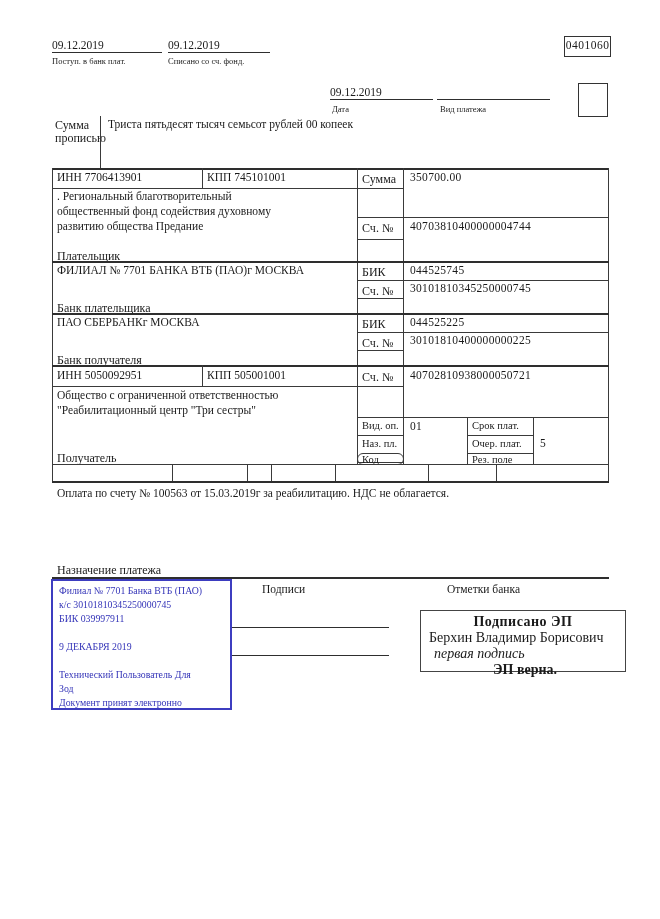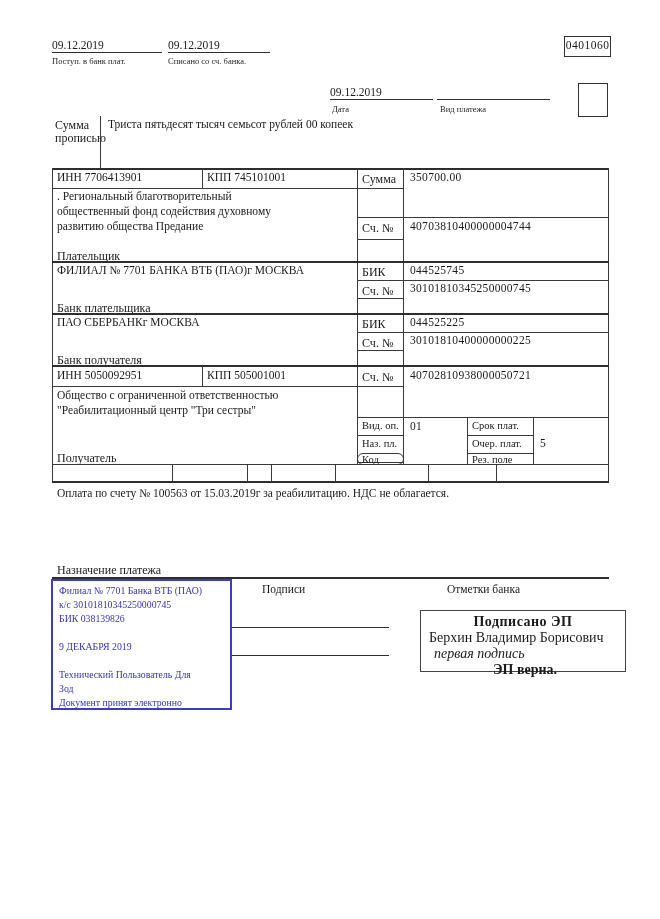--- a/index.html
+++ b/index.html
@@ -37,21 +37,21 @@
 <div id="page">
 
   <div class="ubox" style="left:52px;top:35px;width:110px;height:17px;">
     <span class="t" style="position:static;">09.12.2019</span>
   </div>
   <div class="small" style="left:52px;top:56px;">Поступ. в банк плат.</div>
 
   <div class="ubox" style="left:168px;top:35px;width:102px;height:17px;">
     <span class="t" style="position:static;">09.12.2019</span>
   </div>
-  <div class="small" style="left:168px;top:56px;">Списано со сч. банка.</div>
+  <div class="small" style="left:168px;top:56px;">Списано со сч. фонд.</div>
 
   <div class="codebox" style="left:564px;top:36px;width:47px;height:21px;">0401060</div>
 
 
   <div class="ubox" style="left:330px;top:82px;width:103px;height:17px;">
     <span class="t" style="position:static;">09.12.2019</span>
   </div>
   <div class="small" style="left:332px;top:104px;">Дата</div>
 
   <div class="ubox" style="left:437px;top:82px;width:113px;height:17px;"></div>
@@ -142,21 +142,21 @@
   <div class="t" style="left:57px;top:487px;">Оплата по счету № 100563 от 15.03.2019г за реабилитацию. НДС не облагается.</div>
   <div class="lab" style="left:57px;top:563px;">Назначение платежа</div>
   <div class="hl2" style="left:52px;top:577px;width:557px;"></div>
 
   <div class="t" style="left:262px;top:583px;">Подписи</div>
   <div class="t" style="left:447px;top:583px;">Отметки банка</div>
 
   <div class="bluestamp">
     <div>Филиал № 7701 Банка ВТБ (ПАО)</div>
     <div>к/с 30101810345250000745</div>
-    <div>БИК 038139826</div>
+    <div>БИК 039997911</div>
     <div></div>
     <div>9 ДЕКАБРЯ 2019</div>
     <div></div>
     <div>Технический Пользователь Для</div>
     <div>Зод</div>
     <div>Документ принят электронно</div>
   </div>
 
   <div class="sig" style="left:232px;top:627px;width:157px;"></div>
   <div class="sig" style="left:232px;top:655px;width:157px;"></div>

